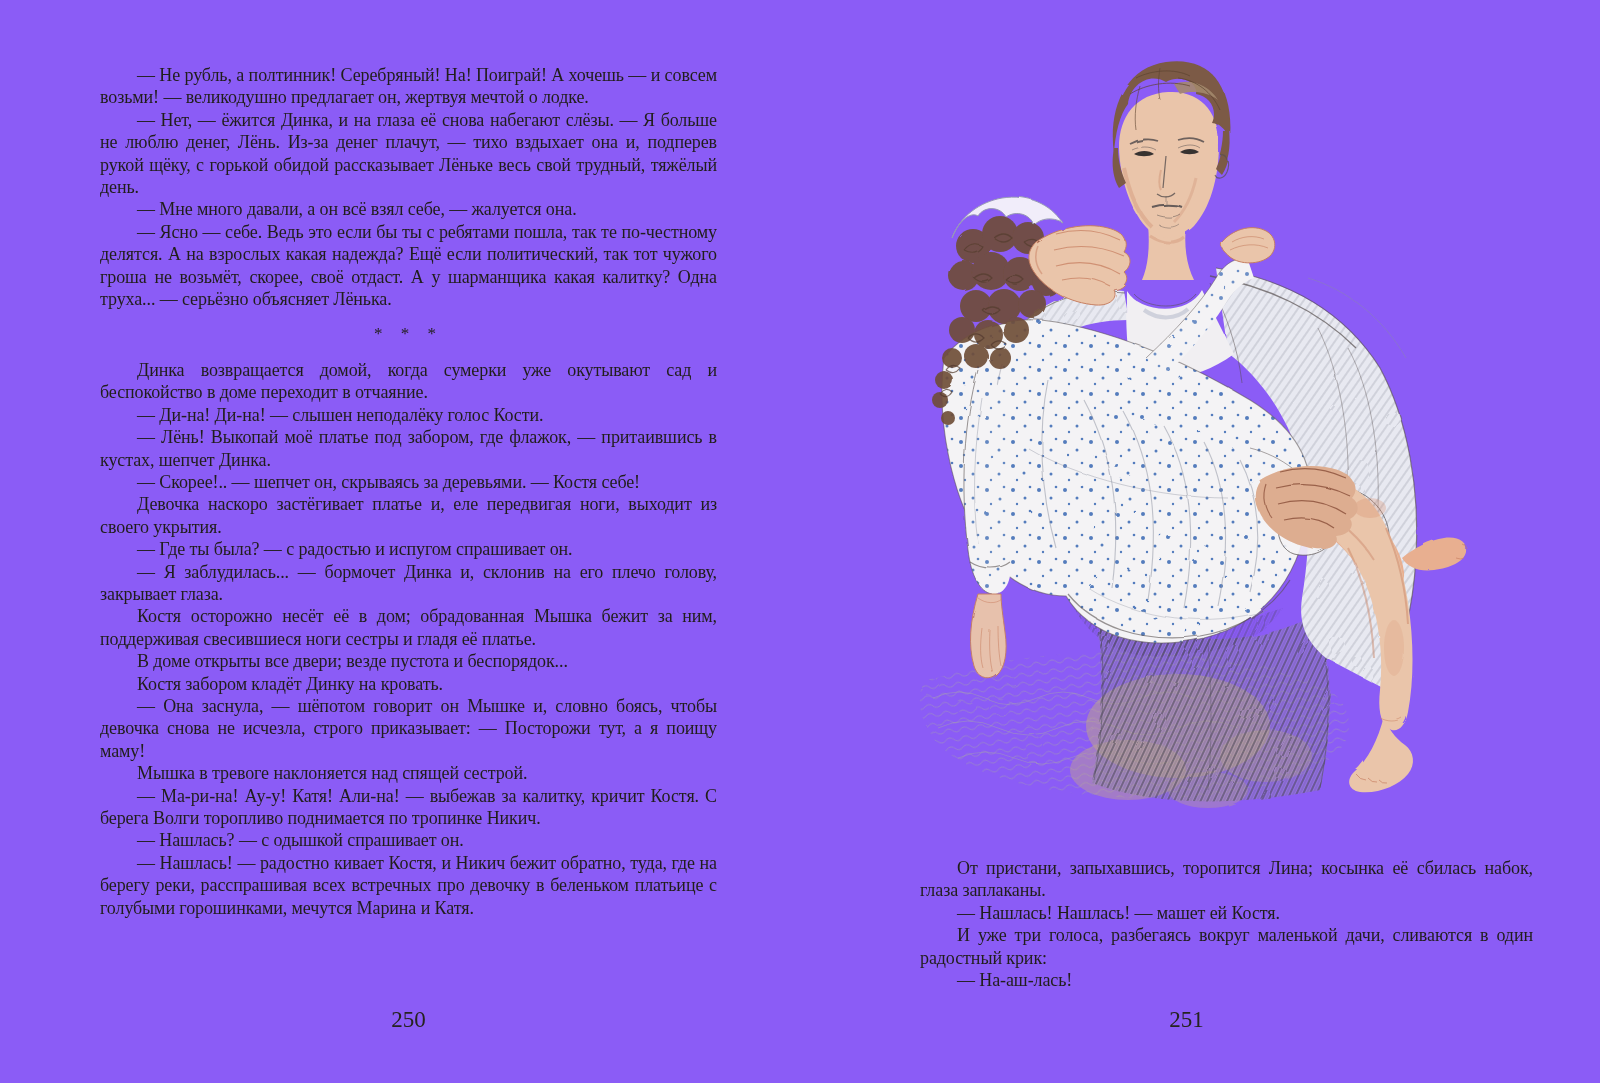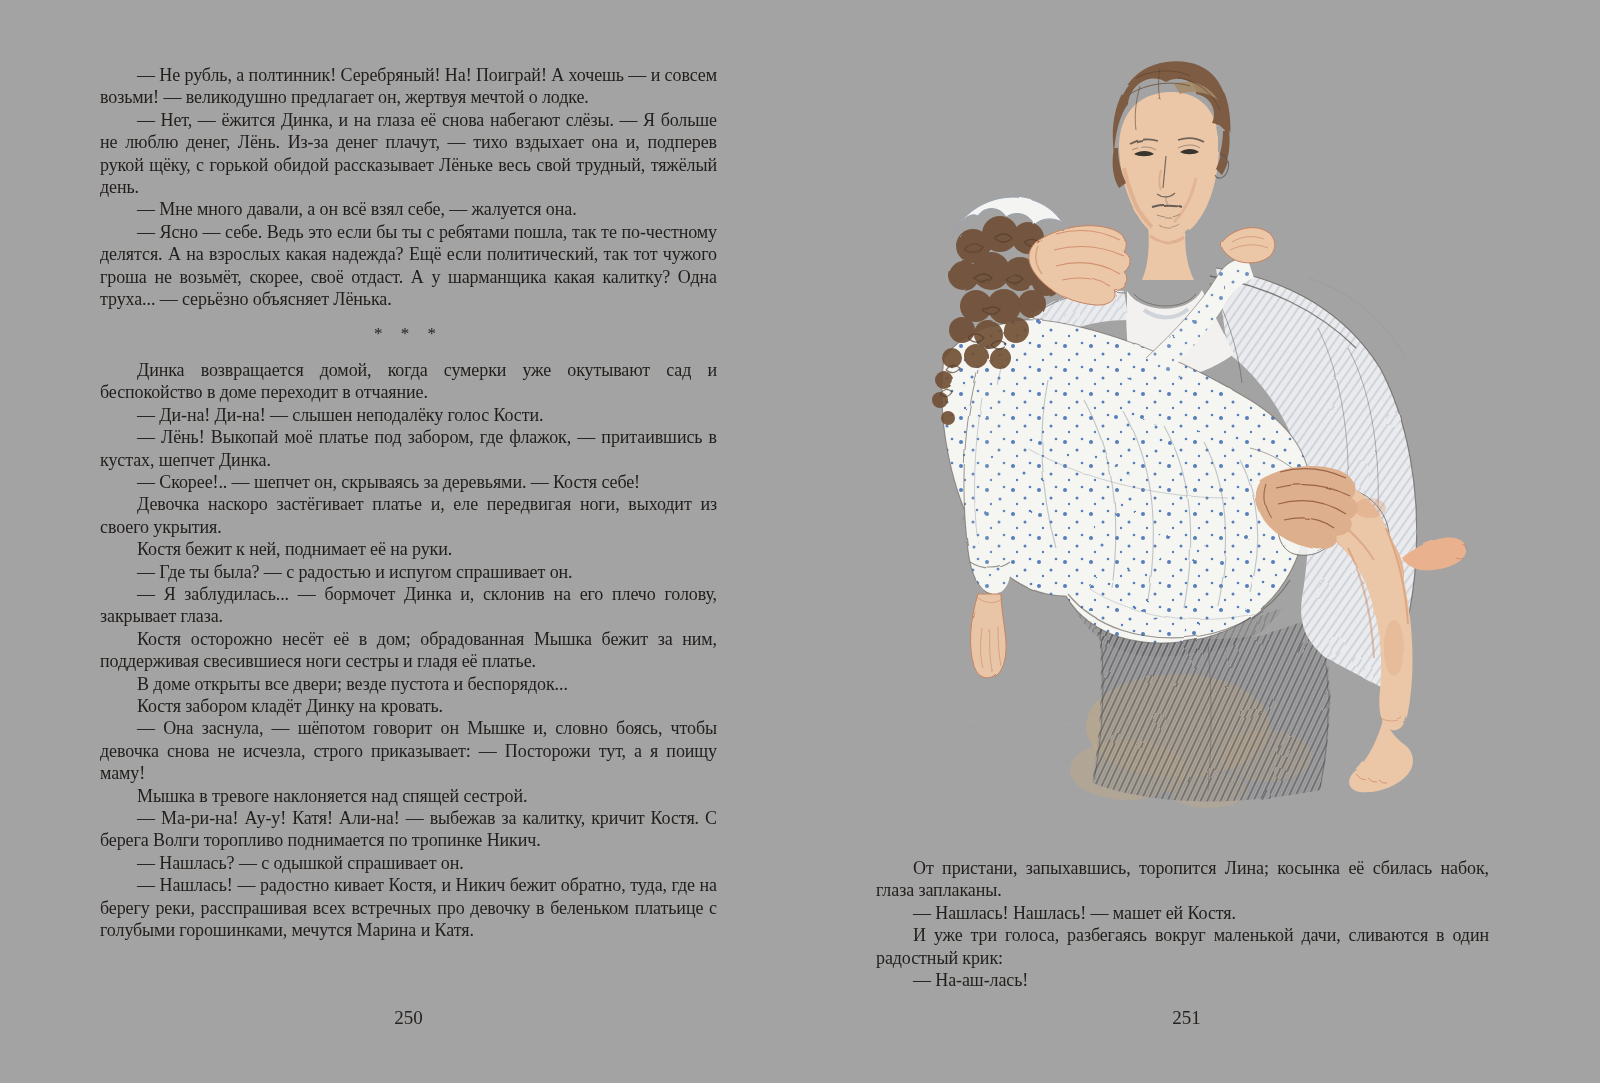--- a/index.html
+++ b/index.html
@@ -3,44 +3,44 @@
 <meta charset="utf-8">
 <title>250–251</title>
 <style>
   html, body {
     margin: 0; padding: 0;
     width: 1600px; height: 1083px;
     background: #ffffff;
     font-family: "Liberation Serif", "DejaVu Serif", serif;
     overflow: hidden;
   }
-  .spread { position: relative; width: 1600px; height: 1083px; background: #a3a3a3; }
+  .spread { position: relative; width: 1600px; height: 1083px; background: #8b5cf6; }
   .text-block {
     position: absolute;
     font-size: 18px;
     line-height: 22.4px;
     color: #211e1b;
     text-align: justify;
     letter-spacing: -0.1px;
     hyphens: auto;
   }
   .text-left  { left: 100px; top: 64px;  width: 617px; }
-  .text-right { left: 876px; top: 857px; width: 613px; }
+  .text-right { left: 920px; top: 857px; width: 613px; }
   .text-block p.para { margin: 0; text-indent: 37px; }
   .text-block p.separator {
     margin: 13px 0 13px;
     text-indent: 0;
     text-align: center;
     letter-spacing: 7px;
     font-size: 17px;
   }
   .pagenum {
     position: absolute;
     top: 1007px;
-    font-size: 19px;
+    font-size: 23px;
     color: #26231f;
     text-align: center;
   }
   .pagenum-left  { left: 100px; width: 617px; }
   .pagenum-right { left: 880px; width: 613px; }
   figure.illustration {
     position: absolute;
     left: 878px; top: 28px;
     width: 625px; height: 790px;
     margin: 0; padding: 0;
@@ -57,21 +57,20 @@
         <p class="para">— Не рубль, а полтинник! Серебряный! На! Поиграй! А хочешь — и совсем возьми! — великодушно предлагает он, жертвуя мечтой о лодке.</p>
         <p class="para">— Нет, — ёжится Динка, и на глаза её снова набегают слёзы. — Я больше не люблю денег, Лёнь. Из-за денег плачут, — тихо вздыхает она и, подперев рукой щёку, с горькой обидой рассказывает Лёньке весь свой трудный, тяжёлый день.</p>
         <p class="para">— Мне много давали, а он всё взял себе, — жалуется она.</p>
         <p class="para">— Ясно — себе. Ведь это если бы ты с ребятами пошла, так те по-честному делятся. А на взрослых какая надежда? Ещё если политический, так тот чужого гроша не возьмёт, скорее, своё отдаст. А у шарманщика какая калитку? Одна труха... — серьёзно объясняет Лёнька.</p>
         <p class="separator">* * *</p>
         <p class="para">Динка возвращается домой, когда сумерки уже окутывают сад и беспокойство в доме переходит в отчаяние.</p>
         <p class="para">— Ди-на! Ди-на! — слышен неподалёку голос Кости.</p>
         <p class="para">— Лёнь! Выкопай моё платье под забором, где флажок, — притаившись в кустах, шепчет Динка.</p>
         <p class="para">— Скорее!.. — шепчет он, скрываясь за деревьями. — Костя себе!</p>
         <p class="para">Девочка наскоро застёгивает платье и, еле передвигая ноги, выходит из своего укрытия.</p>
-        <p class="para">Костя бежит к ней, поднимает её на руки.</p>
         <p class="para">— Где ты была? — с радостью и испугом спрашивает он.</p>
         <p class="para">— Я заблудилась... — бормочет Динка и, склонив на его плечо голову, закрывает глаза.</p>
         <p class="para">Костя осторожно несёт её в дом; обрадованная Мышка бежит за ним, поддерживая свесившиеся ноги сестры и гладя её платье.</p>
         <p class="para">В доме открыты все двери; везде пустота и беспорядок...</p>
         <p class="para">Костя забором кладёт Динку на кровать.</p>
         <p class="para">— Она заснула, — шёпотом говорит он Мышке и, словно боясь, чтобы девочка снова не исчезла, строго приказывает: — Посторожи тут, а я поищу маму!</p>
         <p class="para">Мышка в тревоге наклоняется над спящей сестрой.</p>
         <p class="para">— Ма-ри-на! Ау-у! Катя! Али-на! — выбежав за калитку, кричит Костя. С берега Волги торопливо поднимается по тропинке Никич.</p>
         <p class="para">— Нашлась? — с одышкой спрашивает он.</p>
         <p class="para">— Нашлась! — радостно кивает Костя, и Никич бежит обратно, туда, где на берегу реки, расспрашивая всех встречных про девочку в беленьком платьице с голубыми горошинками, мечутся Марина и Катя.</p>

